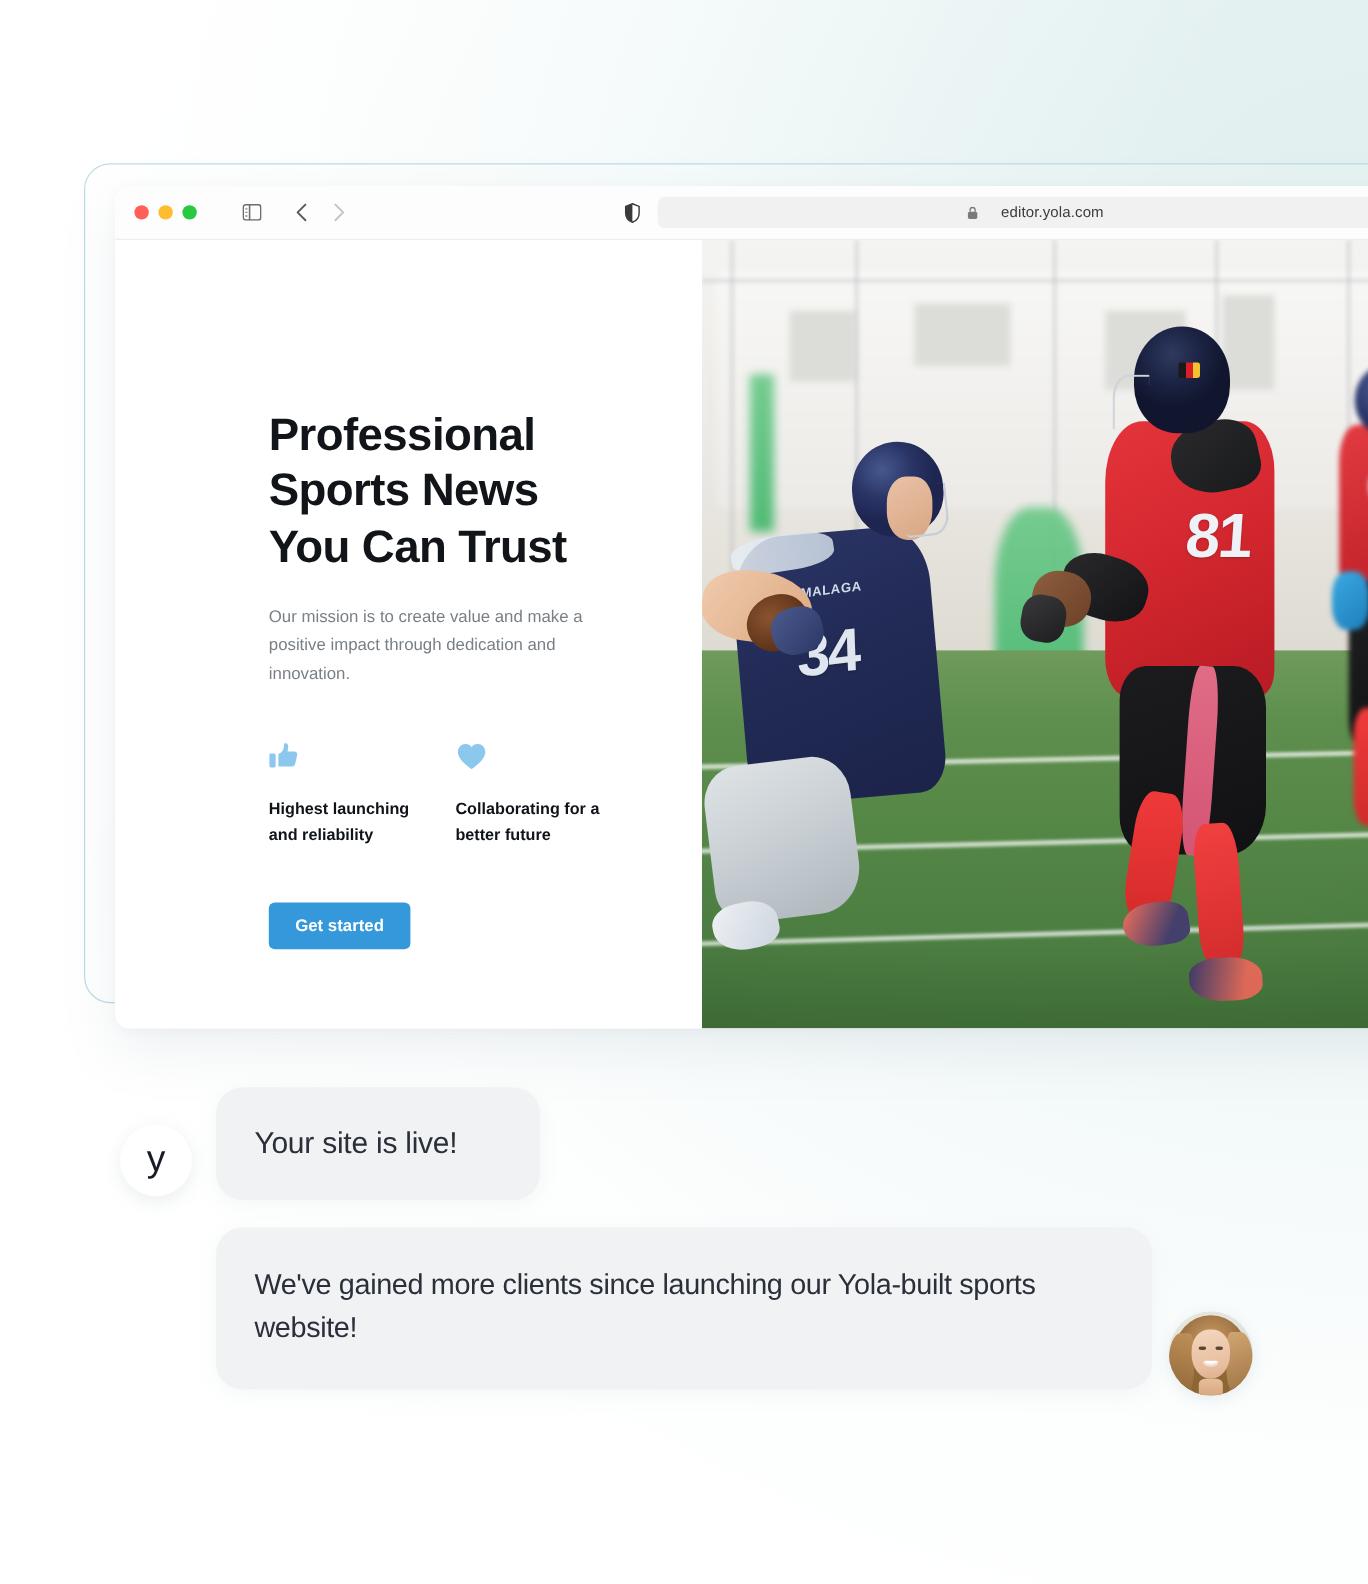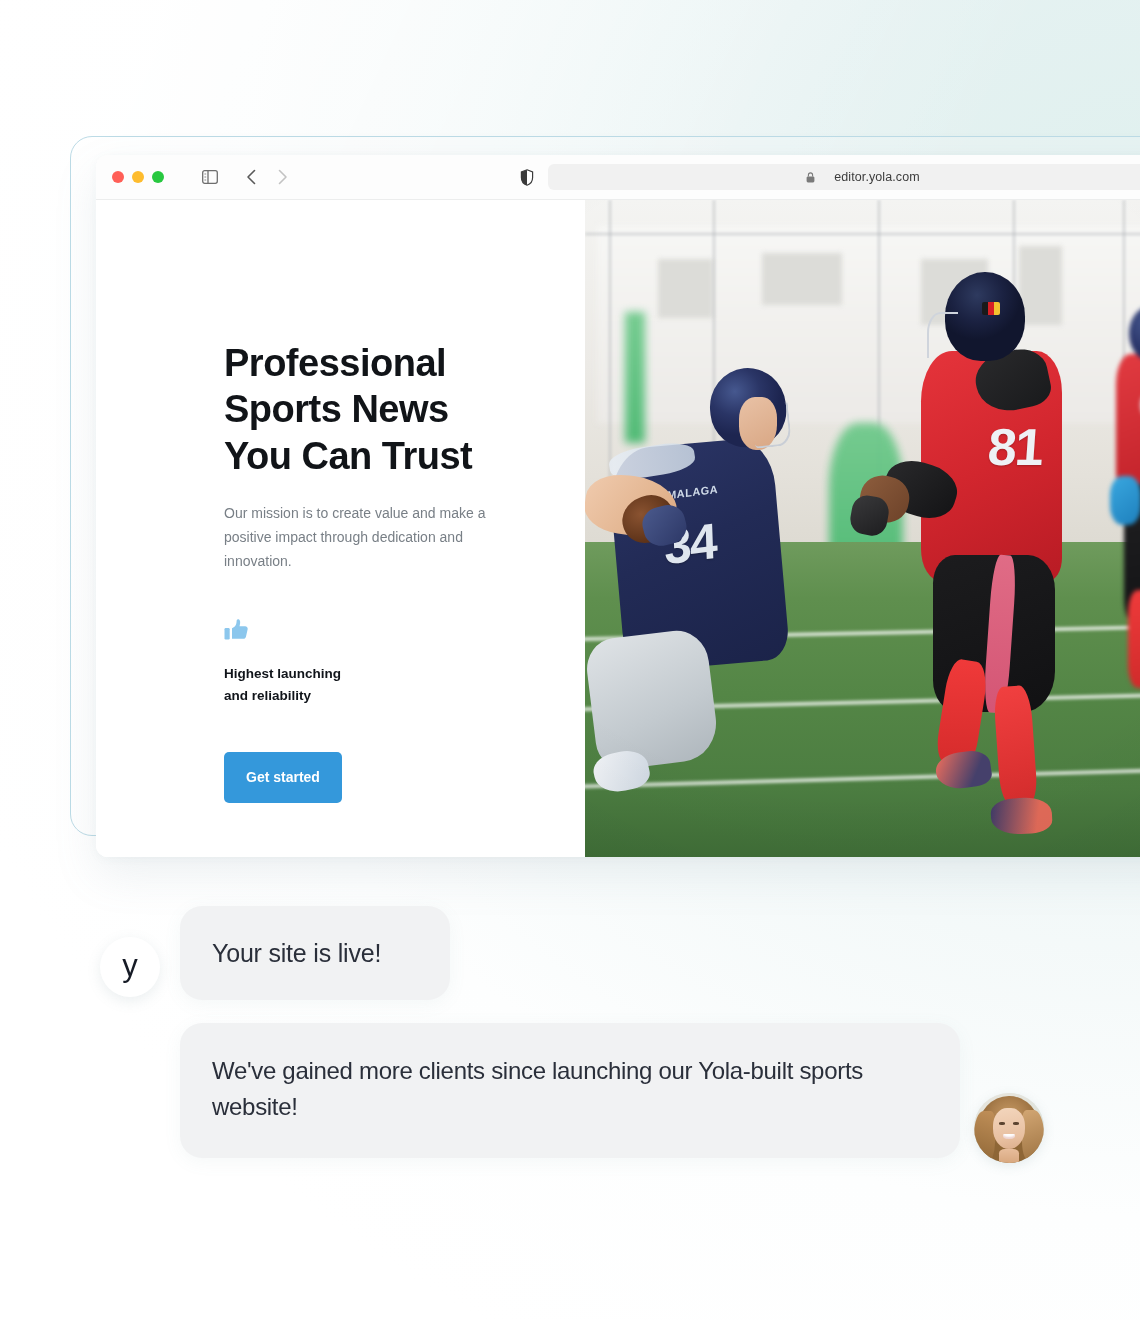--- a/index.html
+++ b/index.html
@@ -155,21 +155,21 @@
     font-weight: 700;
     color: #10141a;
     max-width: 140px;
   }
 
   .cta-button {
     margin-top: 45px;
     display: inline-flex;
     align-items: center;
     justify-content: center;
-    height: 51px;
+    height: 39px;
     padding: 0 22px;
     background: #3498db;
     color: #ffffff;
     font-size: 14px;
     font-weight: 700;
     border: none;
     border-radius: 5px;
     cursor: pointer;
     font-family: inherit;
   }
@@ -590,20 +590,28 @@
         <div class="feature">
           <div class="feature-icon">
             <svg width="26" height="25" viewBox="0 0 26 25" fill="currentColor">
               <rect x="0.5" y="10" width="5.2" height="11.5" rx="1.2"></rect>
               <path d="M8 21.5V10.2c1.9-.6 3.3-2 4-3.7.4-1 .5-2.1.6-3.2.05-.8.1-1.6.9-1.9.9-.35 1.9.2 2.3 1 .55 1.1.4 2.5.2 3.7-.12.7-.28 1.4-.45 2.1h5.6c1.6 0 2.85 1.4 2.5 2.95l-1.7 7.6c-.26 1.2-1.3 2.05-2.5 2.05H8z"></path>
             </svg>
           </div>
           <div class="feature-label">Highest launching and reliability</div>
         </div>
 
+        <div class="feature">
+          <div class="feature-icon">
+            <svg width="26" height="25" viewBox="0 0 26 24" fill="currentColor">
+              <path d="M13 22.4S1.6 15.3 1.6 8.1C1.6 4.4 4.4 1.6 8 1.6c2.1 0 3.9 1 5 2.6 1.1-1.6 2.9-2.6 5-2.6 3.6 0 6.4 2.8 6.4 6.5 0 7.2-11.4 14.3-11.4 14.3z"></path>
+            </svg>
+          </div>
+          <div class="feature-label">Collaborating for a better future</div>
+        </div>
       </div>
 
       <button class="cta-button">Get started</button>
     </div>
 
     <div class="hero-photo">
       <div class="photo-layer">
         <div class="bg-sky"></div>
         <div class="bg-building"></div>
         <div class="bg-win" style="left:12%;top:9%;width:9%;height:9%;"></div>

